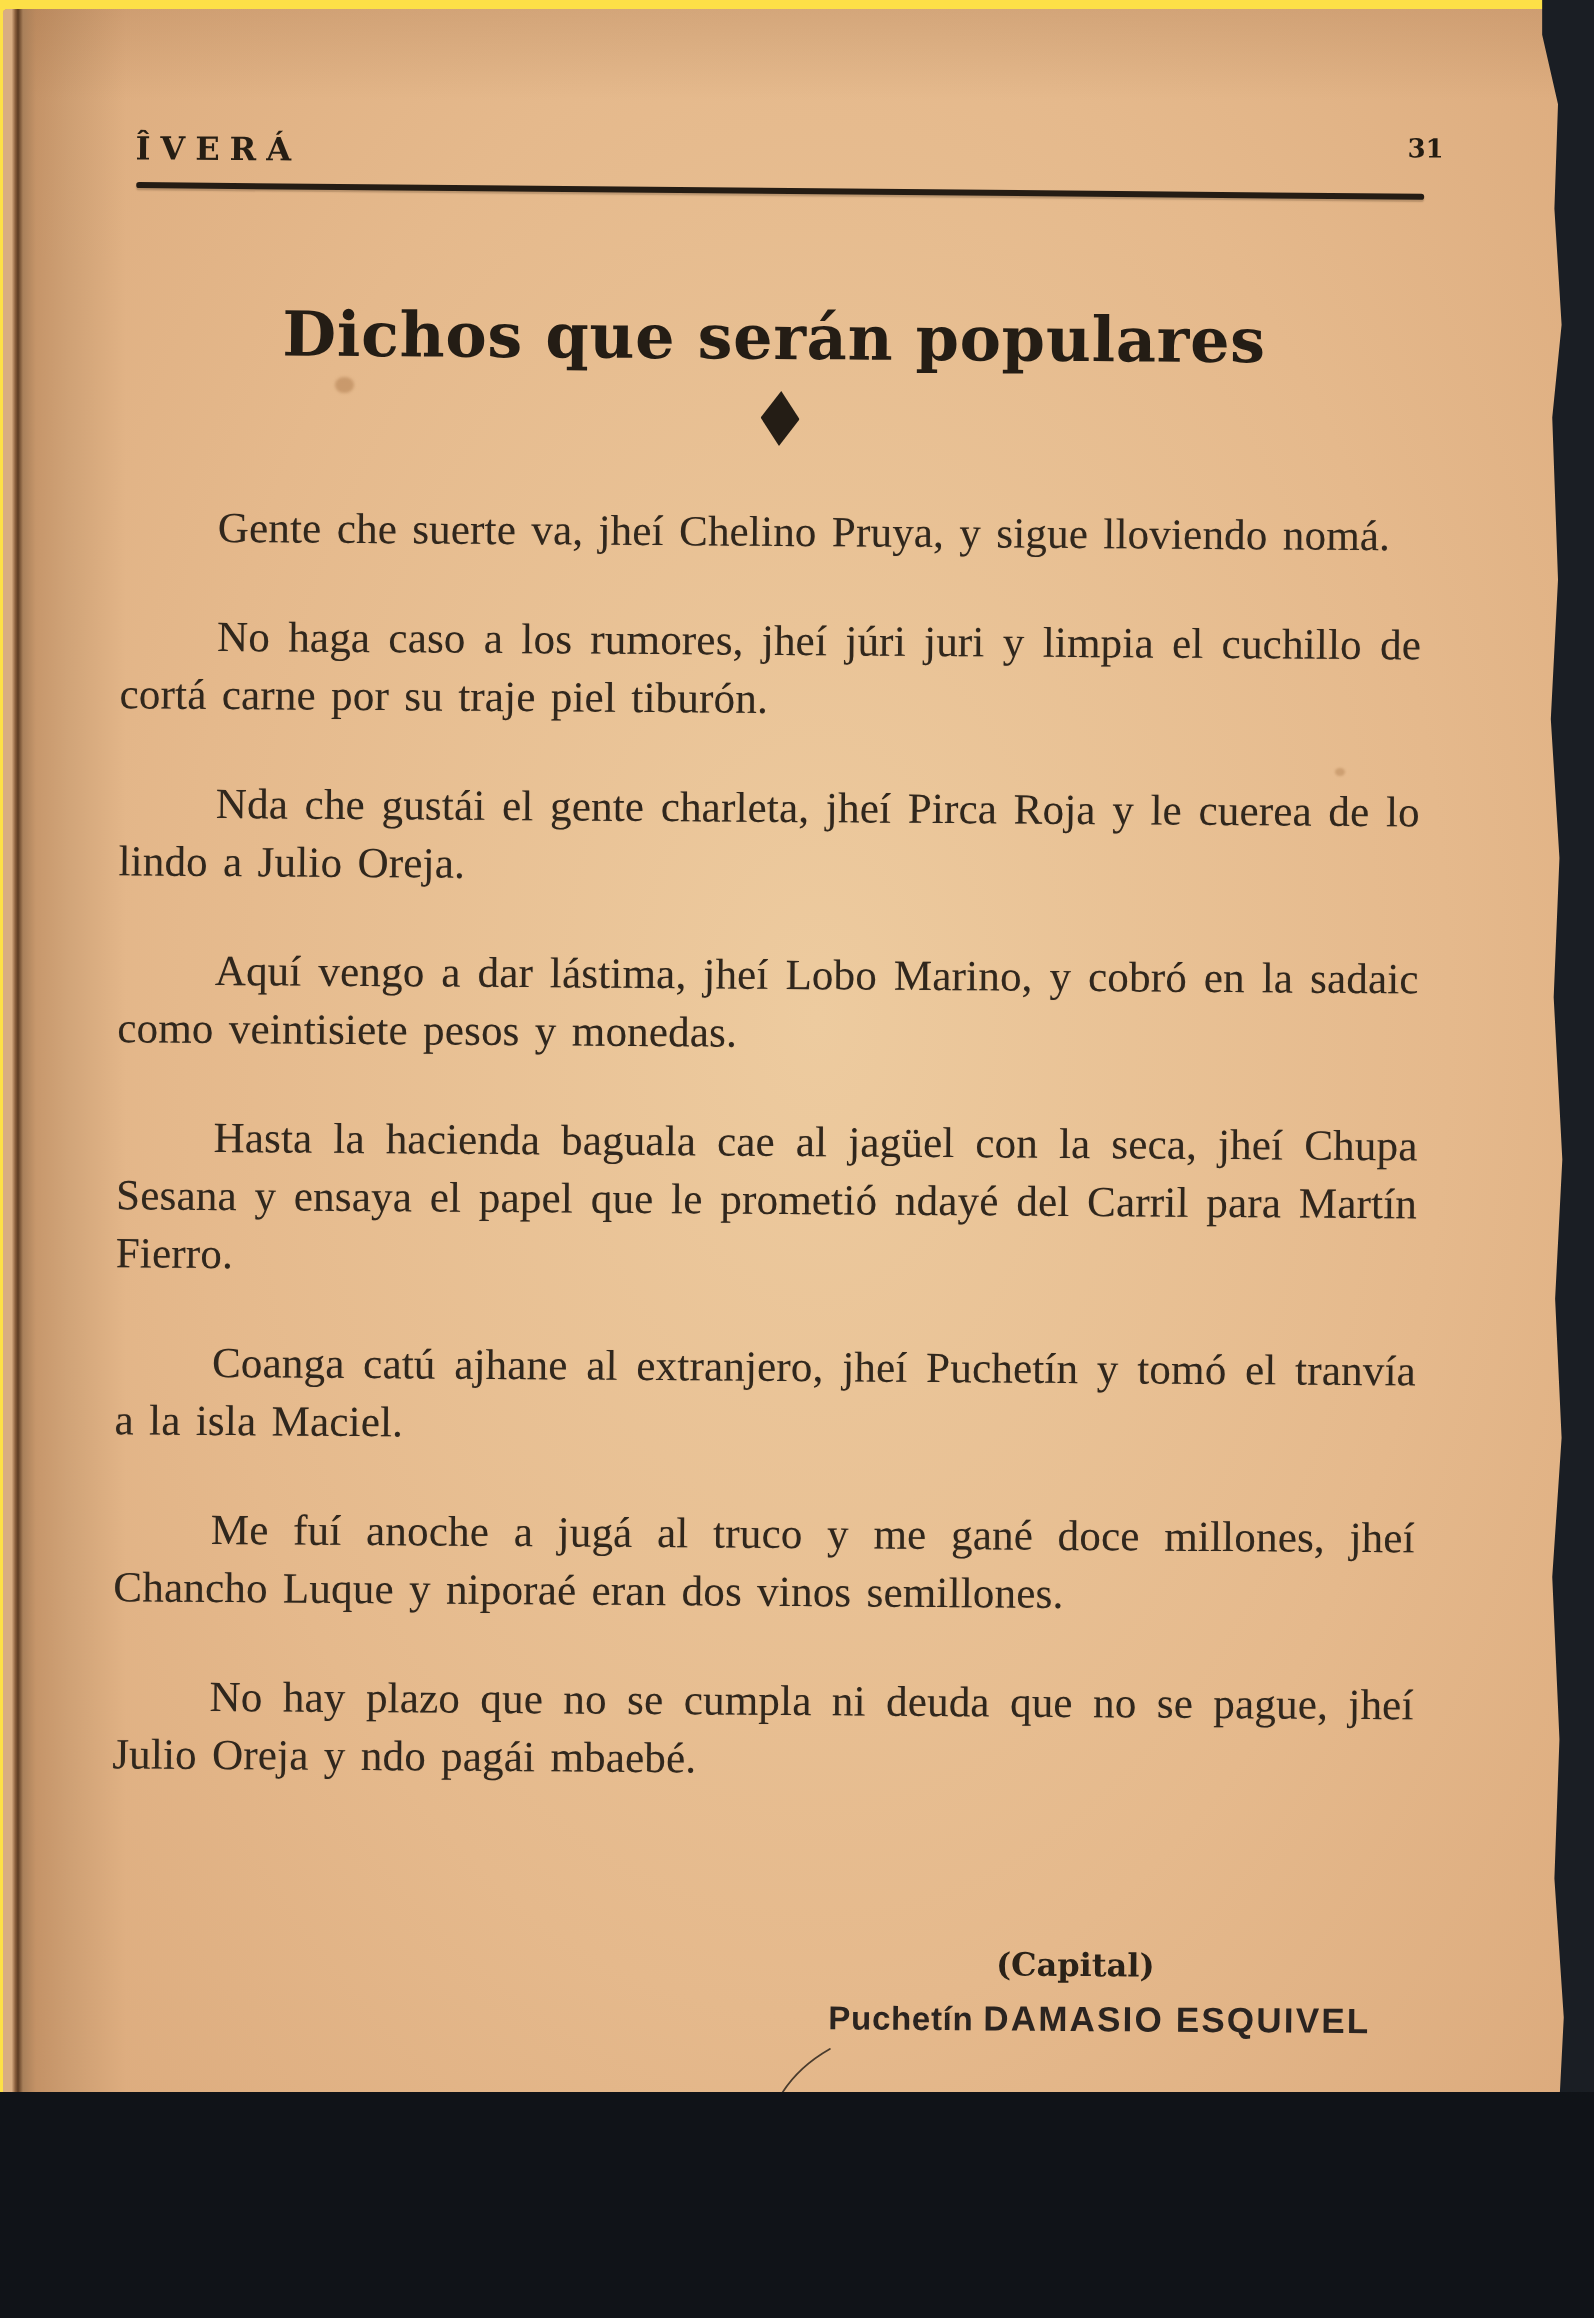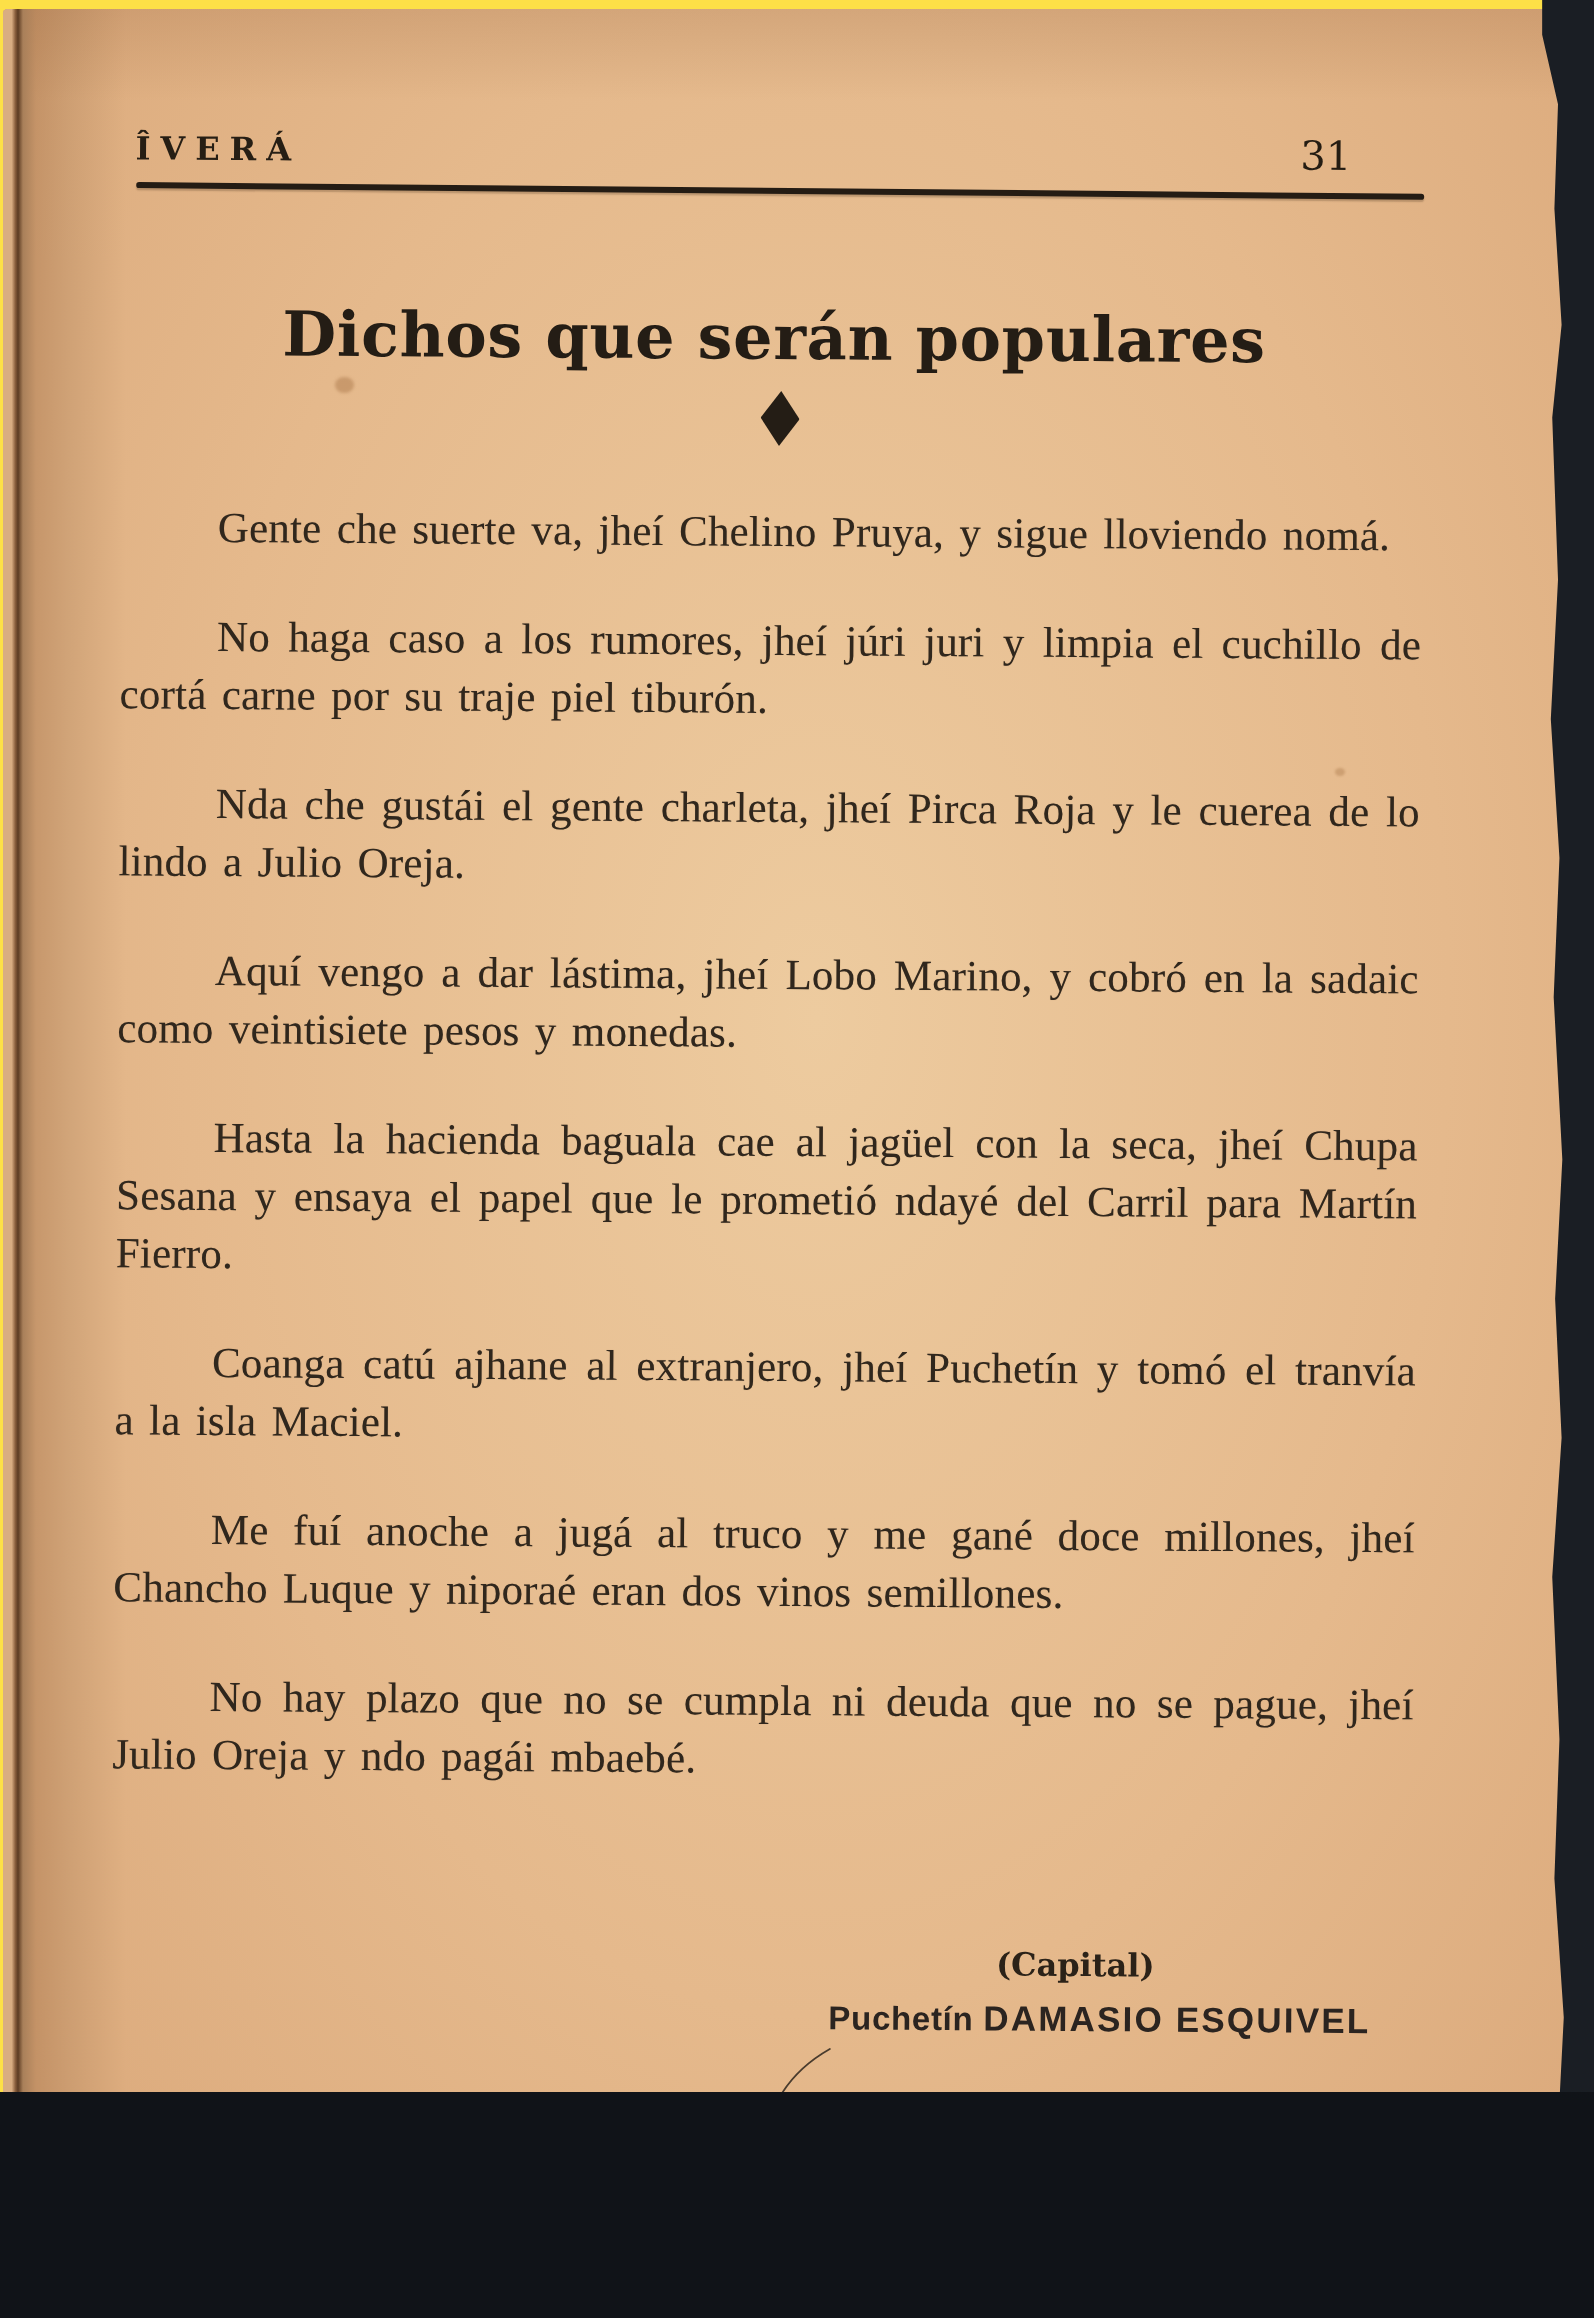--- a/index.html
+++ b/index.html
@@ -33,22 +33,22 @@
       42% 68%,55% 62%,46% 56%,56% 50%,44% 43%,52% 37%,40% 31%,50% 25%,42% 18%,
       55% 14%,45% 9%,50% 4.5%,28% 1.5%,28% 0%);
   }
   .content{position:absolute;inset:0;transform:rotate(0.4deg);transform-origin:217px 217px;color:#2e261c;}
   .running-title{
     position:absolute;left:135px;top:130px;
     font-family:"DejaVu Serif",serif;font-weight:bold;font-size:32px;letter-spacing:10px;
     color:#261e14;
   }
   .page-number{
-    position:absolute;left:1300px;top:125px;
-    font-family:"DejaVu Serif",serif;font-weight:normal;font-size:40px;color:#241c12;
+    position:absolute;left:1407px;top:125px;
+    font-family:"DejaVu Serif",serif;font-weight:bold;font-size:26px;color:#241c12;
   }
   .header-rule{
     position:absolute;left:136px;top:184px;width:1288px;height:5.8px;
     background:#241c14;border-radius:2.9px;transform:rotate(0.12deg);
     box-shadow:0 2.2px 1.4px rgba(60,40,20,0.25);
   }
   .doc-title{
     position:absolute;left:123px;top:255px;width:1304px;text-align:center;
     font-family:"DejaVu Serif",serif;font-weight:bold;font-size:62px;letter-spacing:0.7px;
     color:#241d15;white-space:nowrap;

